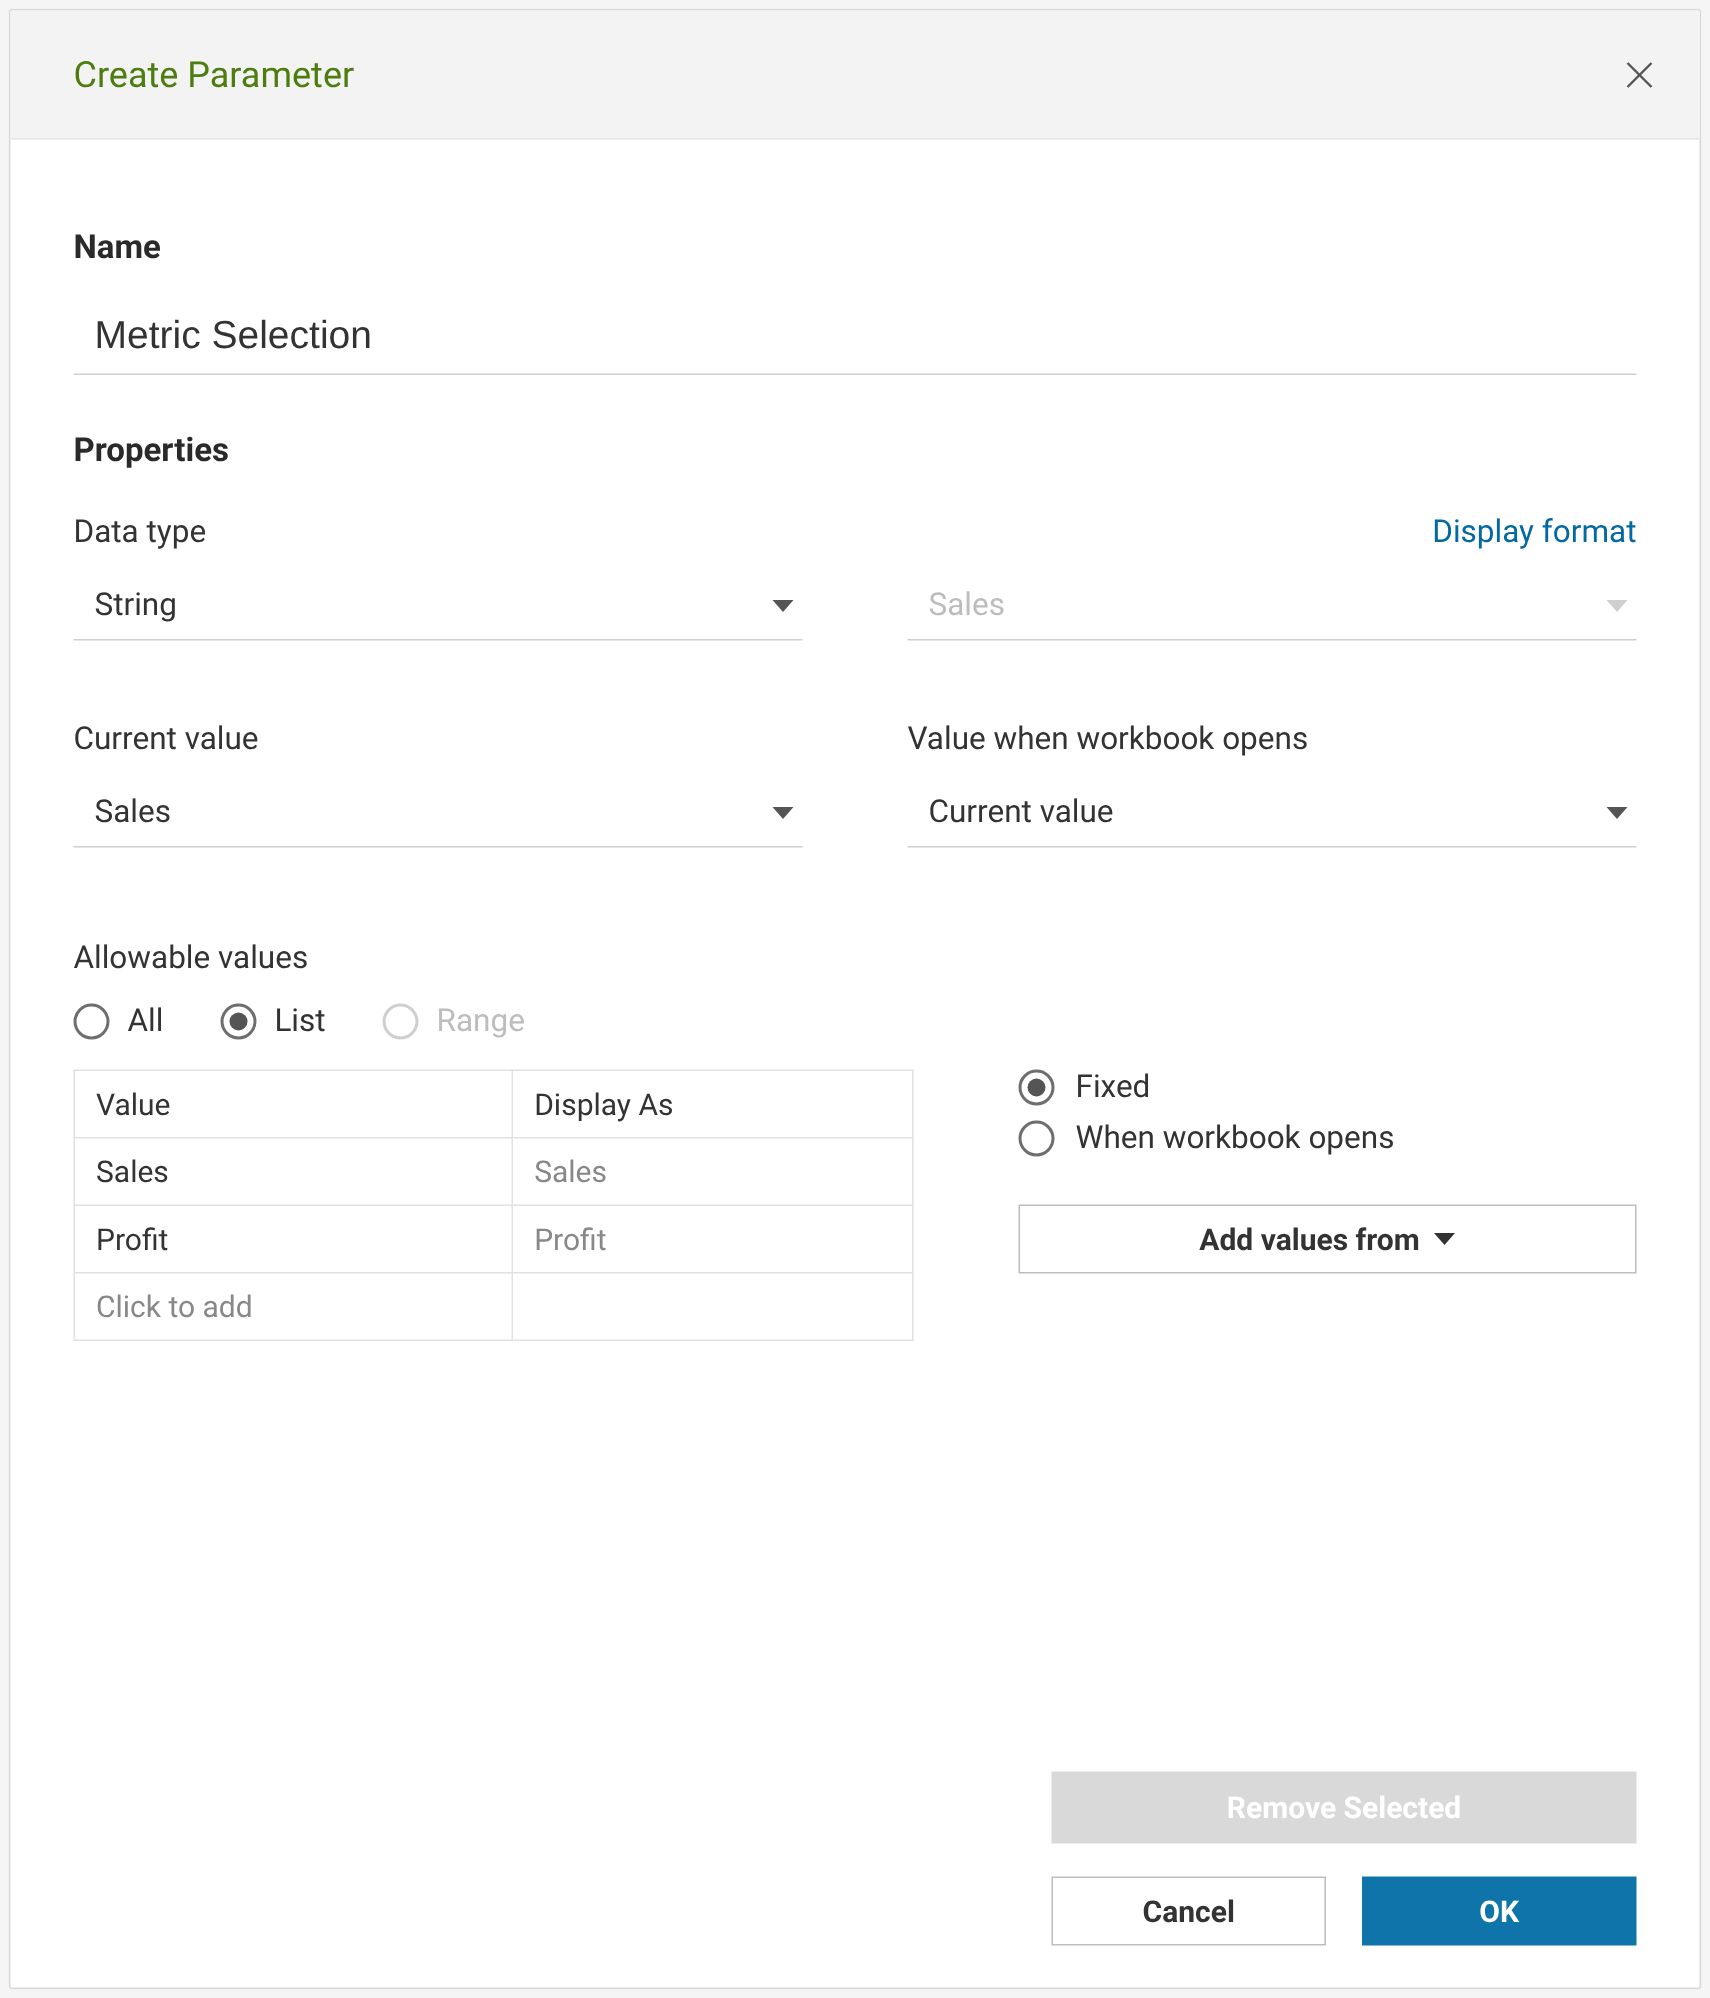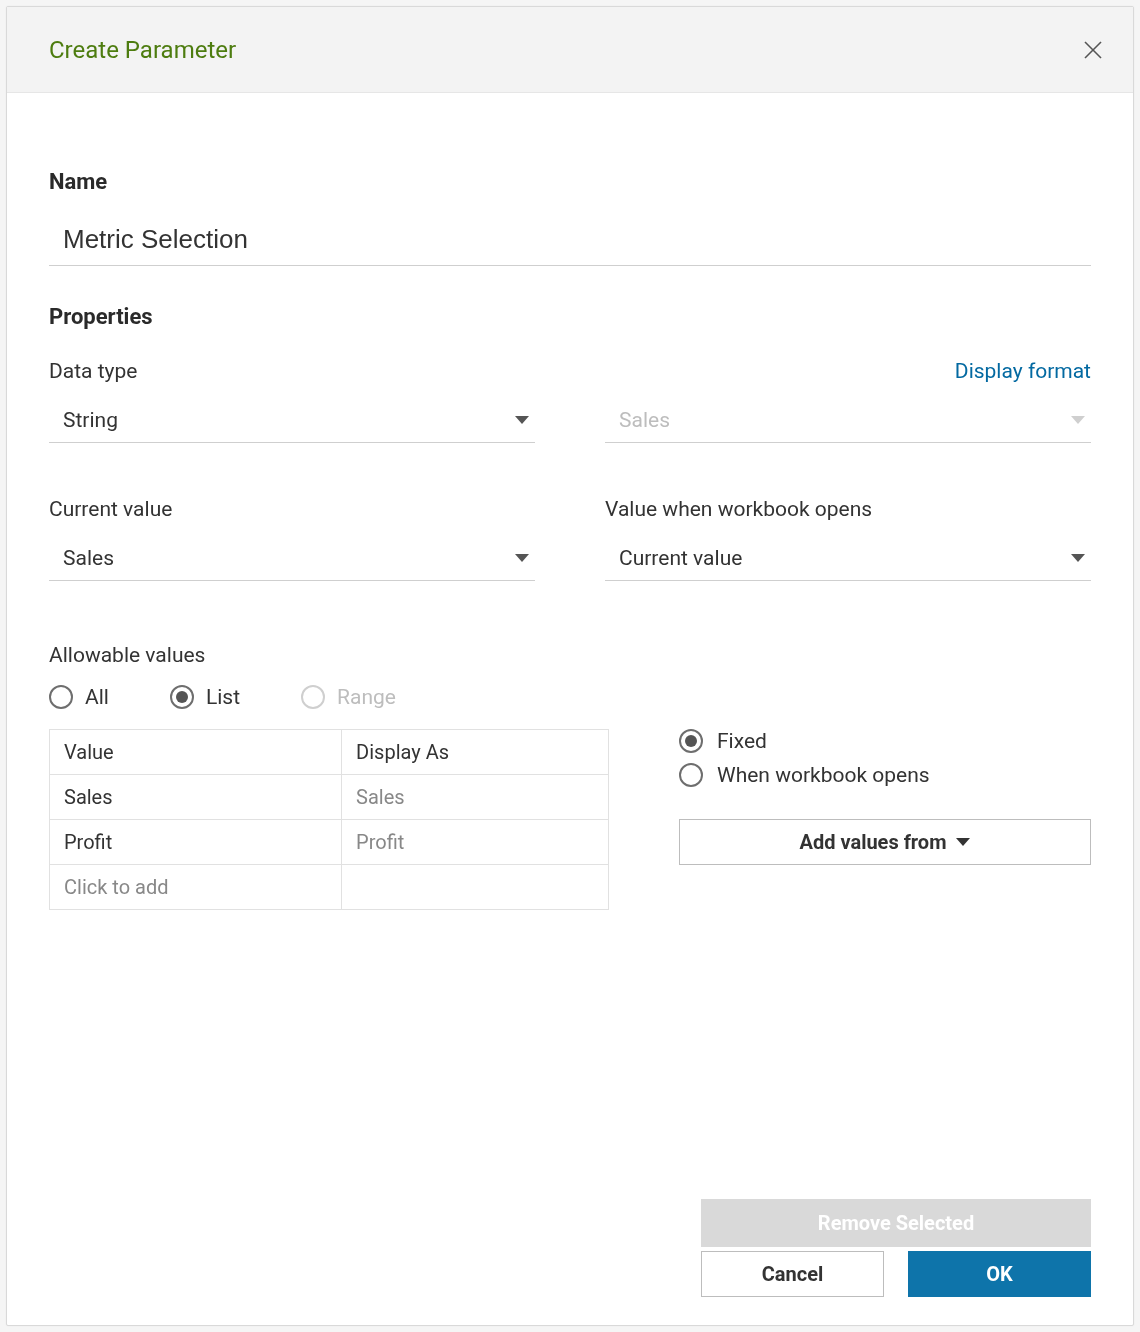--- a/index.html
+++ b/index.html
@@ -43,21 +43,20 @@
     flex: 1;
     padding: 60px 42px 28px 42px;
     display: flex;
     flex-direction: column;
   }
   .section-label {
     font-size: 22px;
     font-weight: 700;
     color: #2a2a2a;
     margin-bottom: 20px;
-    margin-top: 16px;
   }
   .name-input {
     width: 100%;
     border: none;
     border-bottom: 1px solid #cfcfcf;
     font-size: 26px;
     padding: 10px 12px 10px 14px;
     color: #333;
     outline: none;
     background: transparent;
@@ -89,21 +88,21 @@
   .select.disabled { color: #bdbdbd; cursor: default; }
   .select .caret {
     width: 0; height: 0;
     border-left: 7px solid transparent;
     border-right: 7px solid transparent;
     border-top: 8px solid #555;
   }
   .select.disabled .caret { border-top-color: #cfcfcf; }
   .spacer-row { height: 54px; }
   .allow-label { font-size: 21px; color: #333; margin-top: 62px; margin-bottom: 18px; }
-  .radios { display: flex; align-items: center; gap: 61px; }
+  .radios { display: flex; align-items: center; gap: 38px; }
   .radio {
     display: flex; align-items: center; gap: 12px;
     font-size: 21px; color: #333; cursor: pointer;
   }
   .radio.disabled { color: #bdbdbd; cursor: default; }
   .radio-circle {
     width: 24px; height: 24px;
     border: 2px solid #6e6e6e;
     border-radius: 50%;
     display: flex; align-items: center; justify-content: center;
@@ -152,21 +151,21 @@
     width: 0; height: 0;
     border-left: 7px solid transparent;
     border-right: 7px solid transparent;
     border-top: 8px solid #333;
   }
   .footer {
     margin-top: auto;
     display: flex;
     flex-direction: column;
     align-items: flex-end;
-    gap: 4px;
+    gap: 22px;
   }
   .remove-btn {
     width: 390px;
     height: 48px;
     background: #d9d9d9;
     color: #fff;
     display: flex; align-items: center; justify-content: center;
     font-size: 20px; font-weight: 700;
     cursor: default;
   }

